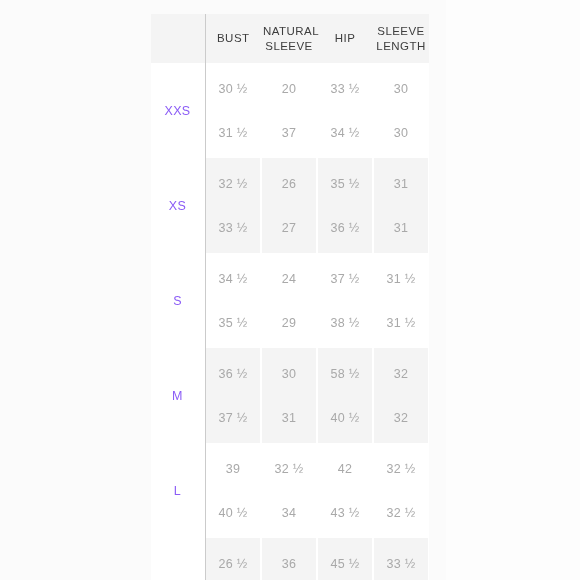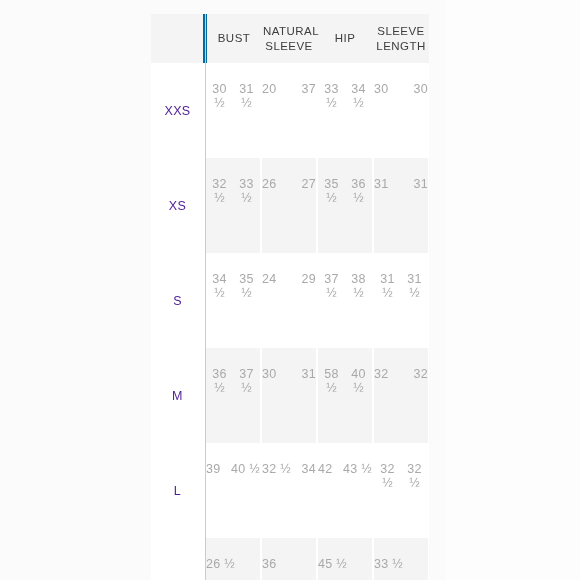--- a/index.html
+++ b/index.html
@@ -55,57 +55,57 @@
     vertical-align: middle;
     height: 49px;
     padding: 0 2px;
     border: 0;
   }
   #size-table thead th.th-size {
     background: #f4f4f4;
   }
   
   #size-table .divider-left {
-    border-left: 4px solid #0369a1;
+    border-left: 1px solid #0369a1;
   }
 
   
   #size-table tbody tr { height: 95px; }
 
   #size-table tbody td {
     vertical-align: middle;
     text-align: center;
     border: 0;
     padding: 0;
   }
 
   
   #size-table td.size-label {
     background: #ffffff;
-    color: #4c1d95;
+    color: #8b5cf6;
     font-size: 12.5px;
     letter-spacing: .4px;
   }
 
   
   #size-table td.measure {
     color: #a9a9a9;
     font-size: 12.5px;
     letter-spacing: .3px;
     background: #ffffff;
     border-left: 2px solid #ffffff;
     border-right: 2px solid #ffffff;
   }
   #size-table tbody tr.striped td.measure {
     background: #f4f4f4;
   }
 
   .measure-inner {
     display: flex;
-    flex-direction: row;
+    flex-direction: column;
     justify-content: space-between;
     height: 74px;
     padding: 8px 0;
     box-sizing: border-box;
   }
   .measure-inner span { display: block; line-height: 14px; }
 
   
   #column-rule {
     position: absolute;

